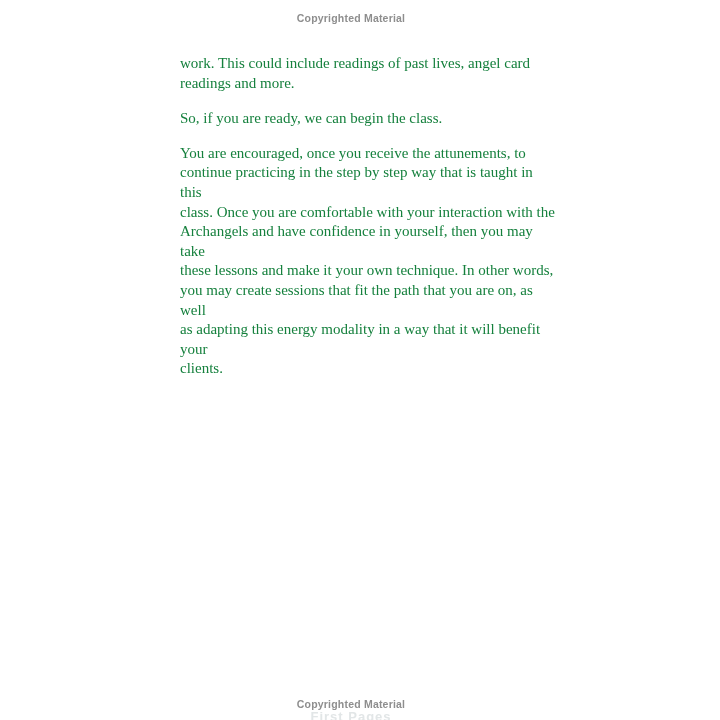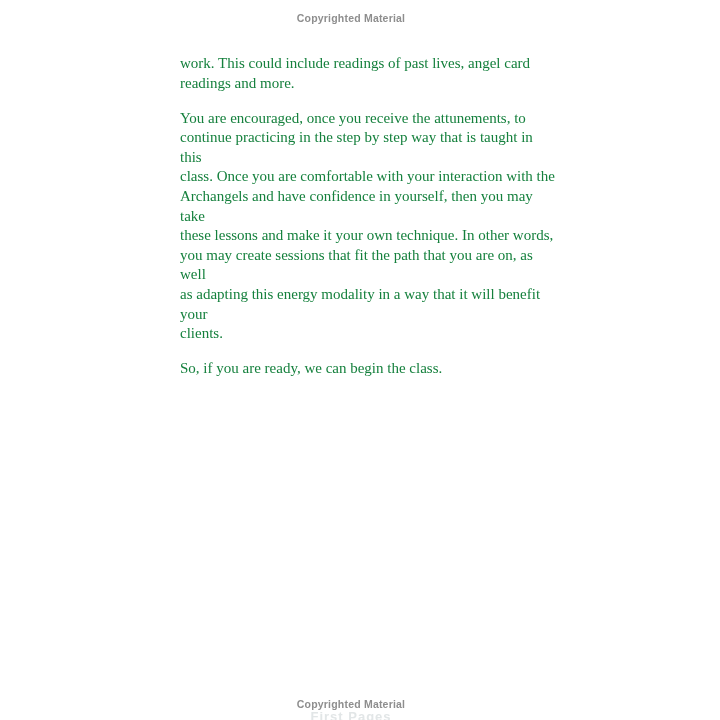--- a/index.html
+++ b/index.html
@@ -65,28 +65,28 @@
 </head>
 <body>
 
 <div class="page">
 
   <div class="notice notice-top">Copyrighted Material</div>
 
   <div class="text-block">
     <p>work. This could include readings of past lives, angel card
 readings and more.</p>
+    <p>So, if you are ready, we can begin the class.</p>
     <p>You are encouraged, once you receive the attunements, to
 continue practicing in the step by step way that is taught in this
 class. Once you are comfortable with your interaction with the
 Archangels and have confidence in yourself, then you may take
 these lessons and make it your own technique. In other words,
 you may create sessions that fit the path that you are on, as well
 as adapting this energy modality in a way that it will benefit your
 clients.</p>
-    <p>So, if you are ready, we can begin the class.</p>
   </div>
 
   <div class="notice notice-bottom">Copyrighted Material</div>
 
   <div class="watermark">First Pages</div>
 
 </div>
 
 </body></html>

